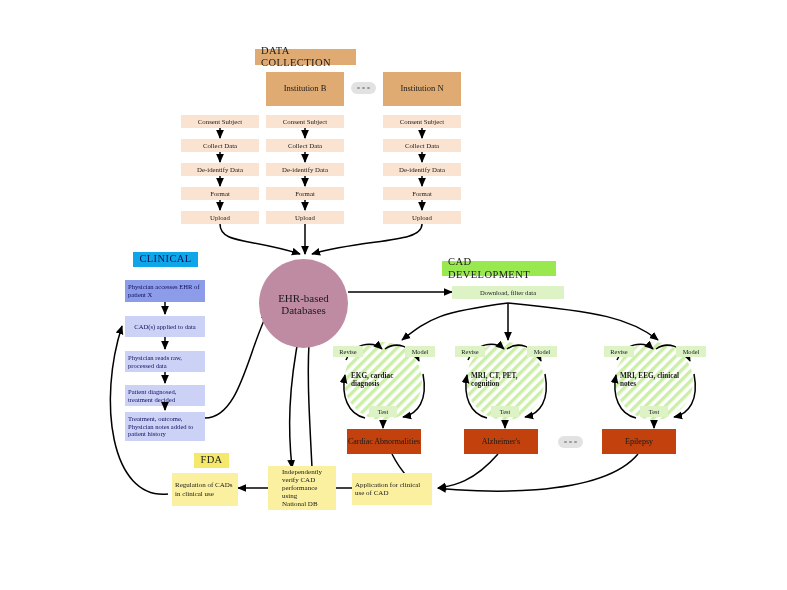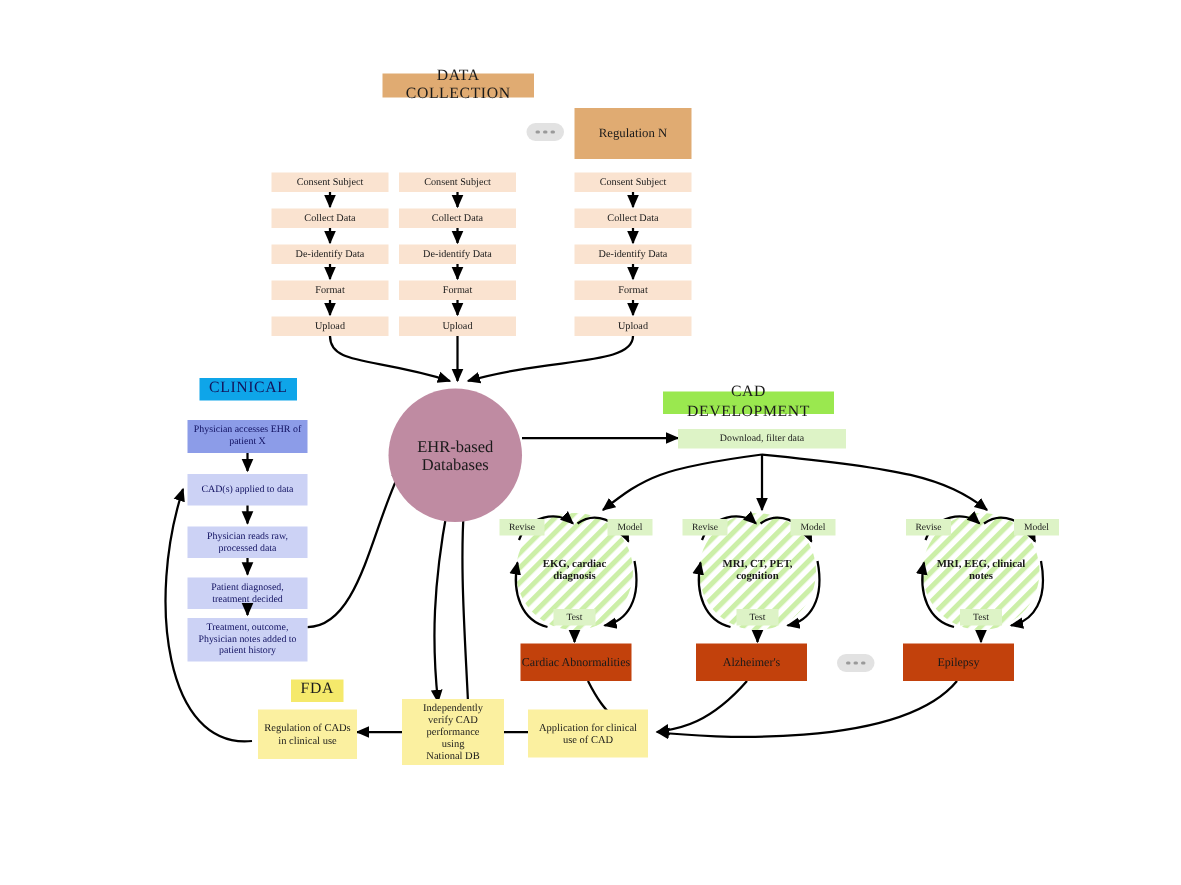--- a/index.html
+++ b/index.html
@@ -2,21 +2,21 @@
 <html><head>
 <meta charset="utf-8">
 <style>
   html,body{margin:0;padding:0;background:#ffffff;}
   body{width:787px;height:590px;position:relative;overflow:hidden;
        font-family:"Liberation Serif",serif;color:#1a1a1a;}
   #canvas{position:absolute;inset:0;width:787px;height:590px;}
   svg.wires{position:absolute;left:0;top:0;width:787px;height:590px;pointer-events:none;}
 
   .node{position:absolute;box-sizing:border-box;display:flex;align-items:center;
-        justify-content:center;text-align:center;line-height:1.15;}
+        justify-content:center;text-align:left;line-height:1.15;}
 
   .badge{font-size:10.5px;letter-spacing:.4px;padding:2px 6px;}
   .badge-collection{background:#e0ab72;}
   .badge-clinical{background:#0ea5e9;color:#14145a;}
   .badge-cad{background:#9ae84f;}
   .badge-fda{background:#f5e96b;}
 
   .inst{background:#e0ab72;font-size:8.5px;}
   .step{background:#fae3d0;font-size:6.8px;}
 
@@ -117,21 +117,22 @@
 
     <g stroke="#000" stroke-width="1.5" fill="none" marker-end="url(#ah)">
       <path d="M383,422 L383,428"></path>
       <path d="M505,422 L505,428"></path>
       <path d="M654,422 L654,428"></path>
     </g>
   </svg>
 
   <div class="node badge badge-collection" style="left:255px;top:49px;width:101px;height:16px;">DATA COLLECTION</div>
 
-  <div class="node inst" style="left:383px;top:72px;width:78px;height:34px;">Regulation N</div>
+  <div class="node inst" style="left:266px;top:72px;width:78px;height:34px;">Institution B</div>
+  <div class="node inst" style="left:383px;top:72px;width:78px;height:34px;">Institution N</div>
 
   <div class="node ellipsis" style="left:351px;top:82px;width:25px;height:12px;">
     <i></i>
       <i></i>
       <i></i>
   </div>
 
   <div class="node step" style="left:181px;top:115px;width:78px;height:13px;">Consent Subject</div>
   <div class="node step" style="left:181px;top:139px;width:78px;height:13px;">Collect Data</div>
   <div class="node step" style="left:181px;top:163px;width:78px;height:13px;">De-identify Data</div>

